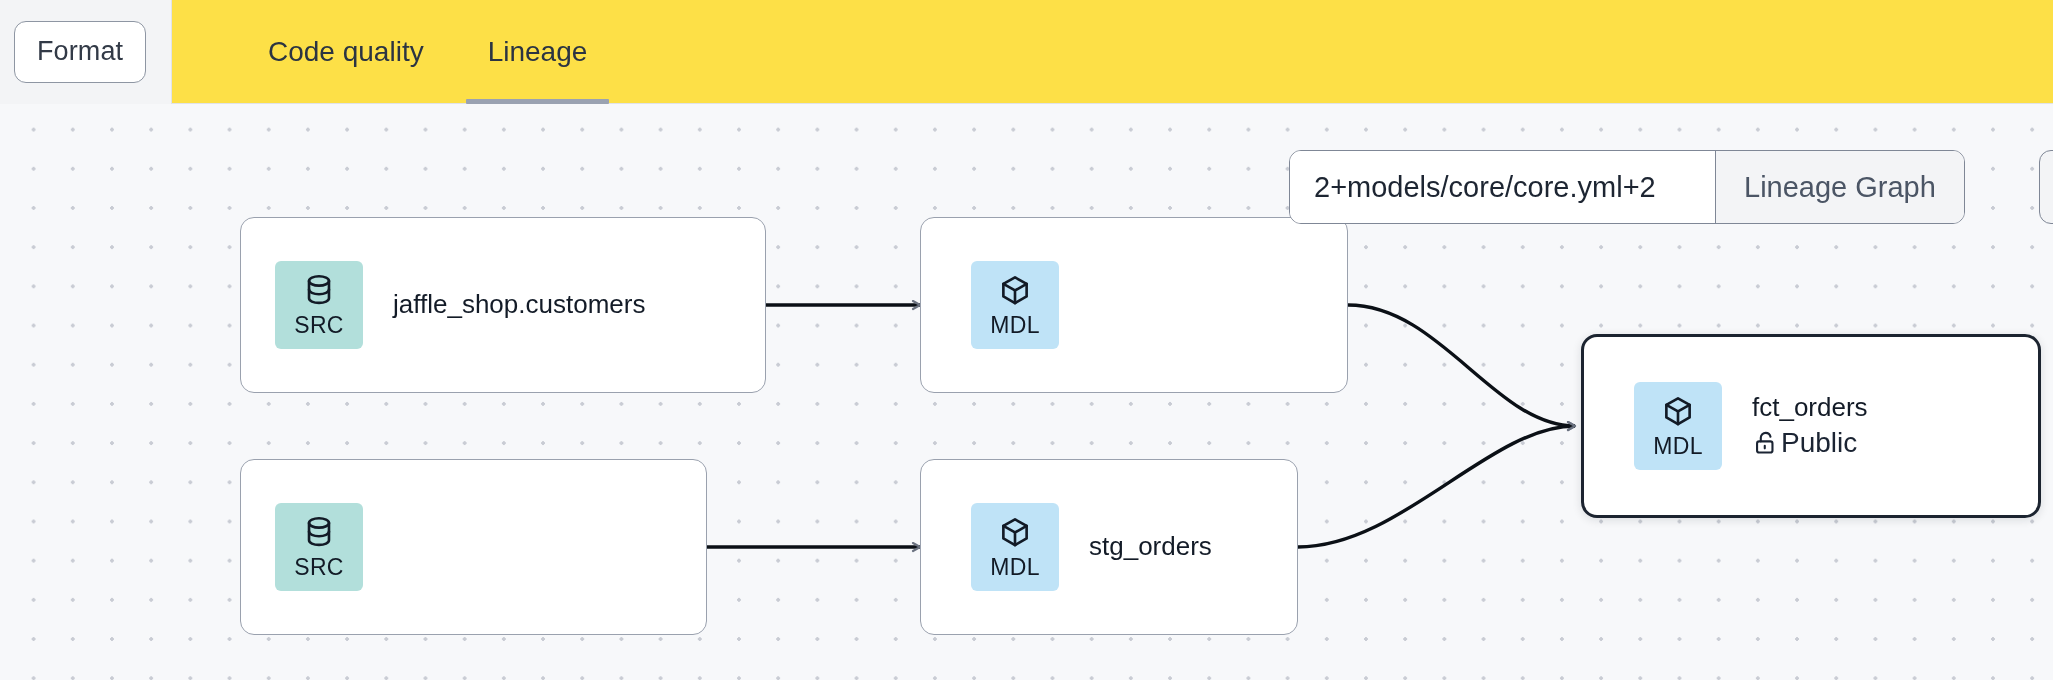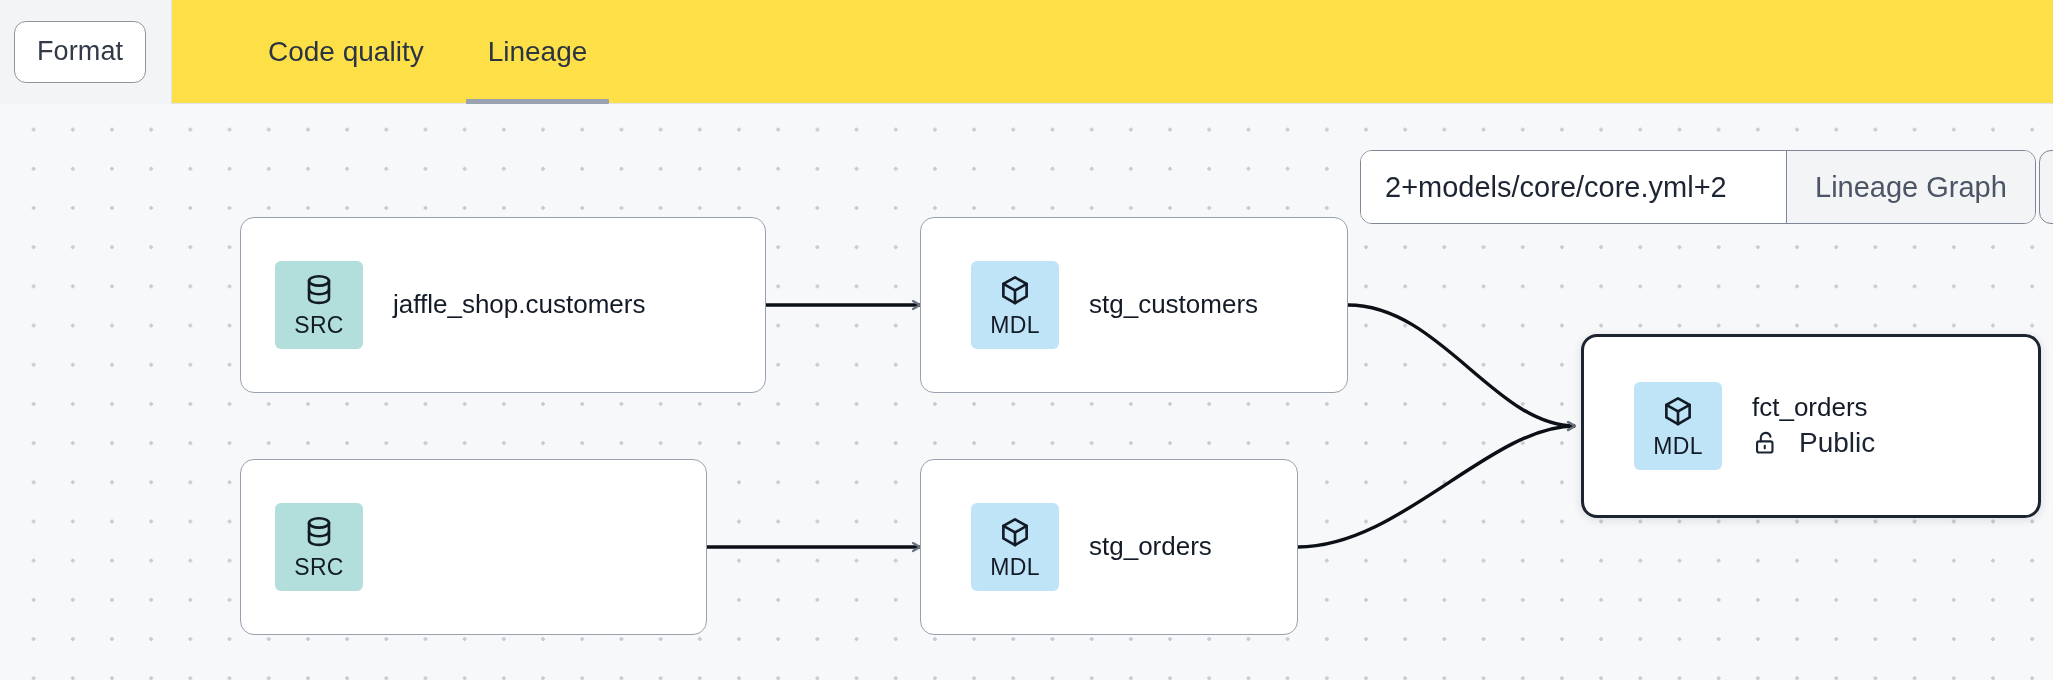--- a/index.html
+++ b/index.html
@@ -164,21 +164,21 @@
   .node-title {
     font-size: 26px;
     color: #131b27;
     white-space: nowrap;
     line-height: 1.15;
   }
 
   .node-meta {
     display: flex;
     align-items: center;
-    gap: 21px;
+    gap: 3px;
     font-size: 28px;
     color: #1b2433;
   }
 
   .node-meta svg { display: block; flex: 0 0 auto; }
 
   
   .control-group {
     position: absolute;
     display: flex;
@@ -282,23 +282,20 @@
     <div class="node" style="left:920px; top:113px; width:428px; height:176px;">
       <div class="node-badge mdl">
         <span>
           <svg width="34" height="36" viewBox="0 0 24 26" fill="none" stroke="#121a26" stroke-width="1.9" stroke-linecap="round" stroke-linejoin="round">
             <path d="M12,2.4 L20.4,7.2 L20.4,16.2 L12,21 L3.6,16.2 L3.6,7.2 Z"></path>
             <path d="M3.6,7.2 L12,11.9 L20.4,7.2"></path>
             <path d="M12,11.9 L12,21"></path>
           </svg>
         </span>
         <span class="badge-text">MDL</span>
-      </div>
-      <div class="node-body">
-        <div class="node-title">stg_customers</div>
       </div>
     </div>
 
     <div class="node" style="left:240px; top:355px; width:467px; height:176px;">
       <div class="node-badge src">
         <span>
           <svg width="34" height="36" viewBox="0 0 24 26" fill="none" stroke="#121a26" stroke-width="1.9" stroke-linecap="round" stroke-linejoin="round">
             <ellipse cx="12" cy="5" rx="7.2" ry="3.4"></ellipse>
             <path d="M4.8,5 V17.5 C4.8,19.4 8,20.9 12,20.9 C16,20.9 19.2,19.4 19.2,17.5 V5"></path>
             <path d="M4.8,11.2 C4.8,13.1 8,14.6 12,14.6 C16,14.6 19.2,13.1 19.2,11.2"></path>
@@ -343,21 +340,21 @@
               <rect x="4.2" y="10.6" width="13.2" height="9.6" rx="1.8"></rect>
               <path d="M7.4,10.6 V7.6 C7.4,5.2 9.3,3.3 11.6,3.3 C13.6,3.3 15.3,4.7 15.7,6.6"></path>
               <path d="M10.8,14.3 V16.6"></path>
             </svg>
           </span>
           <span>Public</span>
         </div>
       </div>
     </div>
 
-    <div class="control-group" style="left:1360px; top:46px;">
+    <div class="control-group" style="left:1289px; top:46px;">
       <input class="lineage-input" type="text" value="2+models/core/core.yml+2" style="">
       <button class="update-graph-button">Lineage Graph</button>
     </div>
 
     <div class="control-stub" style="left:2039px; top:46px; width:40px;"></div>
 
   </div>
 
 </div>
 

